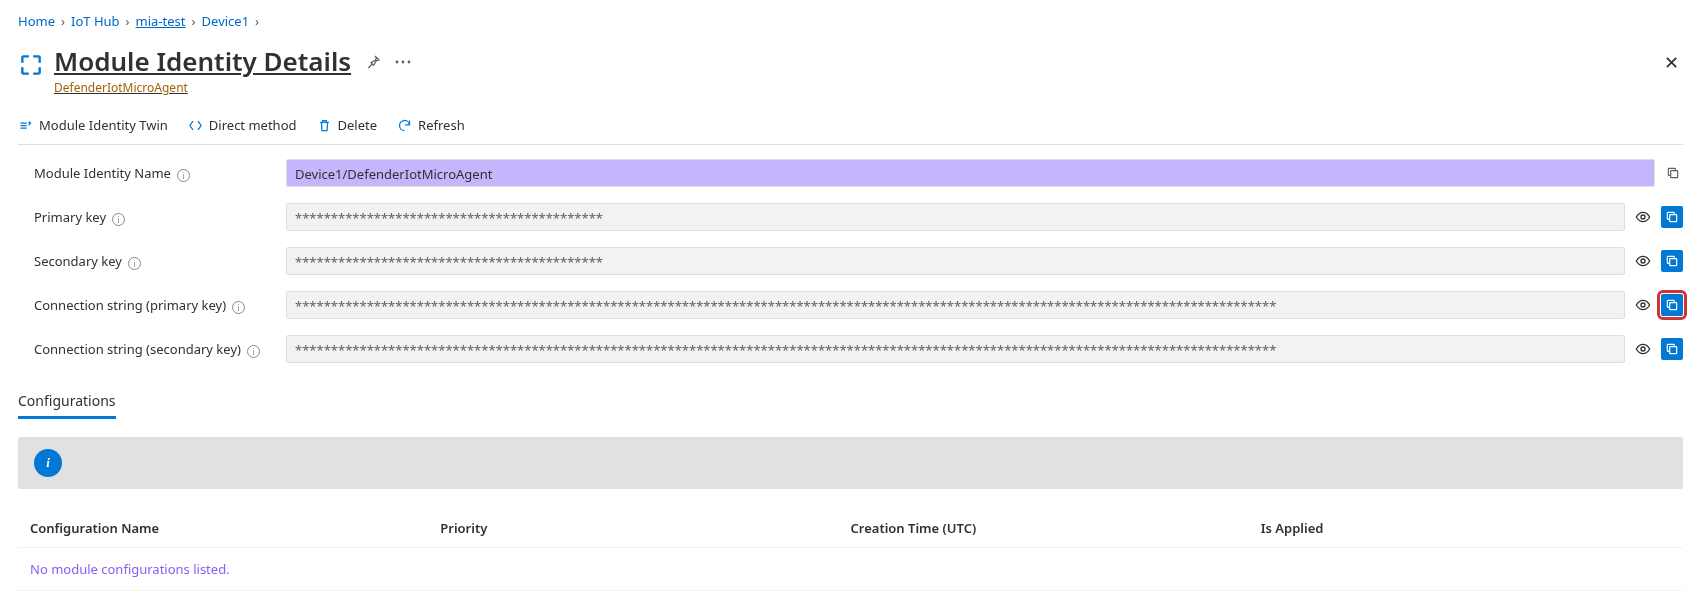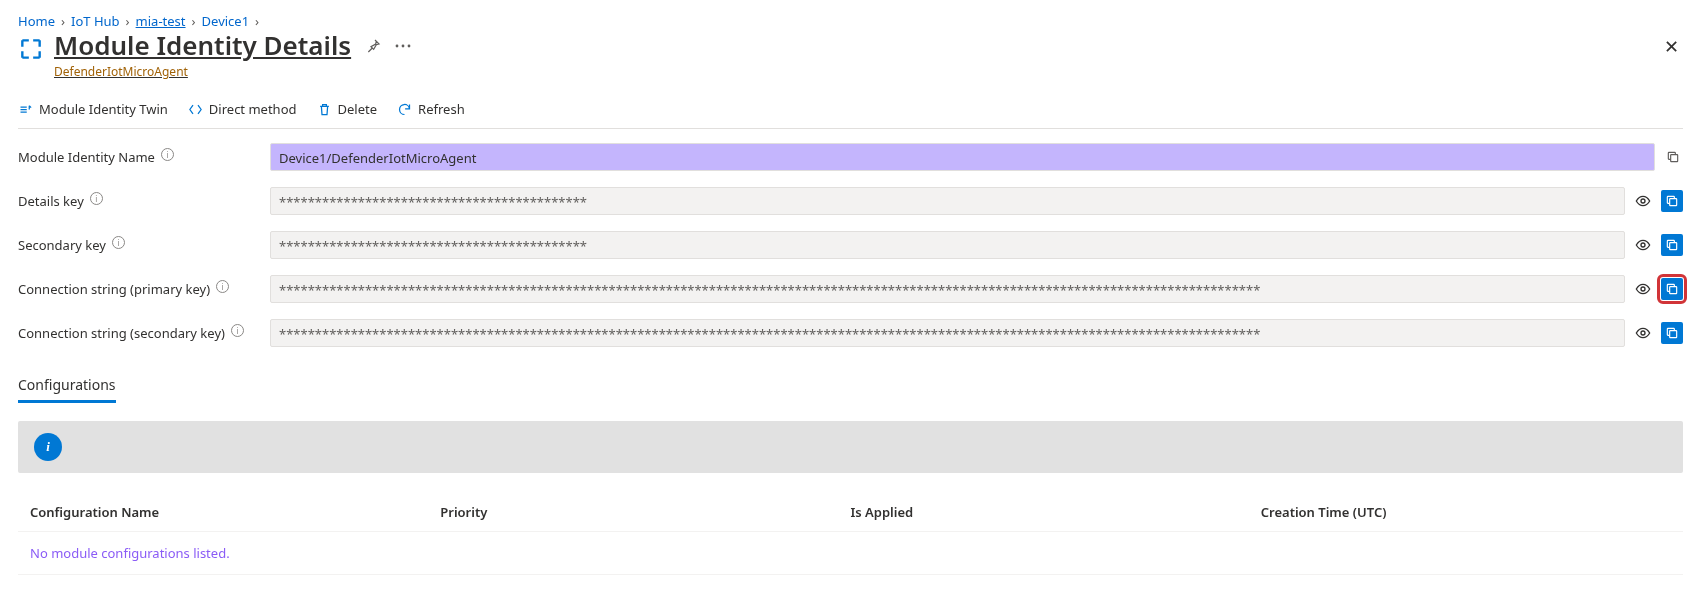--- a/index.html
+++ b/index.html
@@ -9,21 +9,21 @@
     font-size: 13px;
     color: #323130;
     background: #fff;
     padding: 12px 18px;
   }
   .breadcrumbs {
     display: flex;
     align-items: flex-start;
     gap: 6px;
     font-size: 13px;
-    margin-bottom: 0;
+    margin-bottom: 16px;
   }
   .breadcrumbs a { color: #0066cc; text-decoration: none; cursor: pointer; }
   .breadcrumbs a.current { text-decoration: underline; }
   .breadcrumbs .sep { color: #605e5c; }
   .header-row {
     display: flex;
     align-items: flex-start;
     justify-content: space-between;
   }
   .header-left { display:flex; align-items:flex-start; gap:10px;text-decoration:underline; }
@@ -53,24 +53,25 @@
   .toolbar .tb-item svg { width:15px; height:15px; }
   .form-area { margin-top: 14px; }
   .form-row {
     display:flex;
     align-items:center;
     margin-bottom: 16px;
   }
   .form-label {
     width: 252px;
     display:flex;
-    align-items:flex-start;
+    align-items:flex-end;
     gap:6px;
     font-size:13px;
     color:#323130;
+    margin-left:16px;
   }
   .info-icon {
     width:13px; height:13px;
     display:inline-flex; align-items:center; justify-content:center;
     border:1px solid #8a8886; border-radius:50%;
     font-size:8px; color:#8a8886;
   }
   .form-value {
     flex:1;
     display:flex;
@@ -235,21 +236,21 @@
         <svg viewBox="0 0 24 24" width="14" height="14" fill="none" stroke="#605e5c" stroke-width="2">
             <rect x="8" y="8" width="12" height="12" rx="1"></rect>
             <path d="M16 8V5a1 1 0 0 0-1-1H5a1 1 0 0 0-1 1v10a1 1 0 0 0 1 1h3"></path>
           </svg>
       </span>
     </div>
   </div>
 
   <div class="form-row">
     <div class="form-label">
-      <span>Details key</span>
+      <span>Primary key</span>
       <span class="info-icon">i</span>
     </div>
     <div class="form-value">
       <div class="ro-input">*******************************************</div>
       <span class="eye-btn">
         <svg width="16" height="16" viewBox="0 0 24 24" fill="none" stroke="#323130" stroke-width="2">
             <path d="M2 12s4-7 10-7 10 7 10 7-4 7-10 7S2 12 2 12z"></path>
             <circle cx="12" cy="12" r="3"></circle>
           </svg>
       </span>
@@ -335,17 +336,17 @@
 </div>
 
 <div class="info-banner">
   <span class="badge">i</span>
 </div>
 
 <div class="cfg-table">
   <div class="cfg-header">
     <div>Configuration Name</div>
     <div>Priority</div>
+    <div>Creation Time (UTC)</div>
     <div>Is Applied</div>
-    <div>Creation Time (UTC)</div>
   </div>
   <div class="cfg-empty">No module configurations listed.</div>
 </div>
 
 </body></html>

